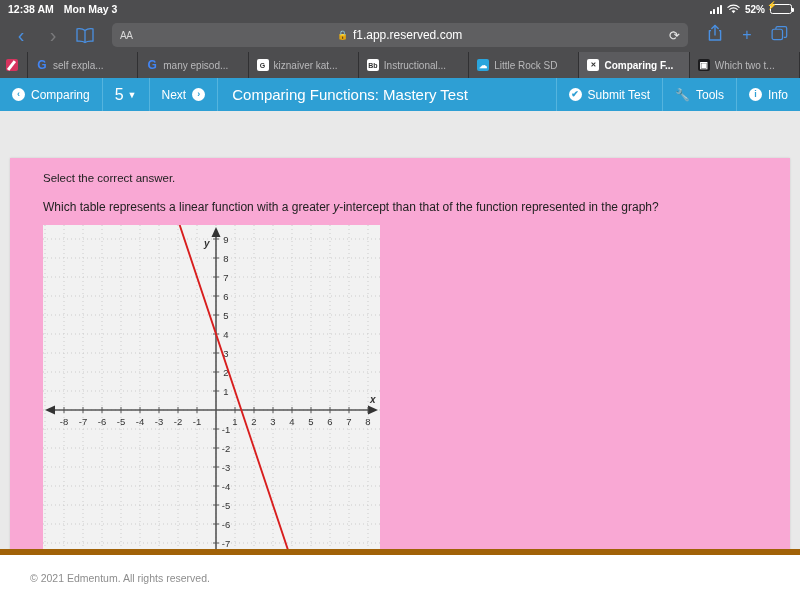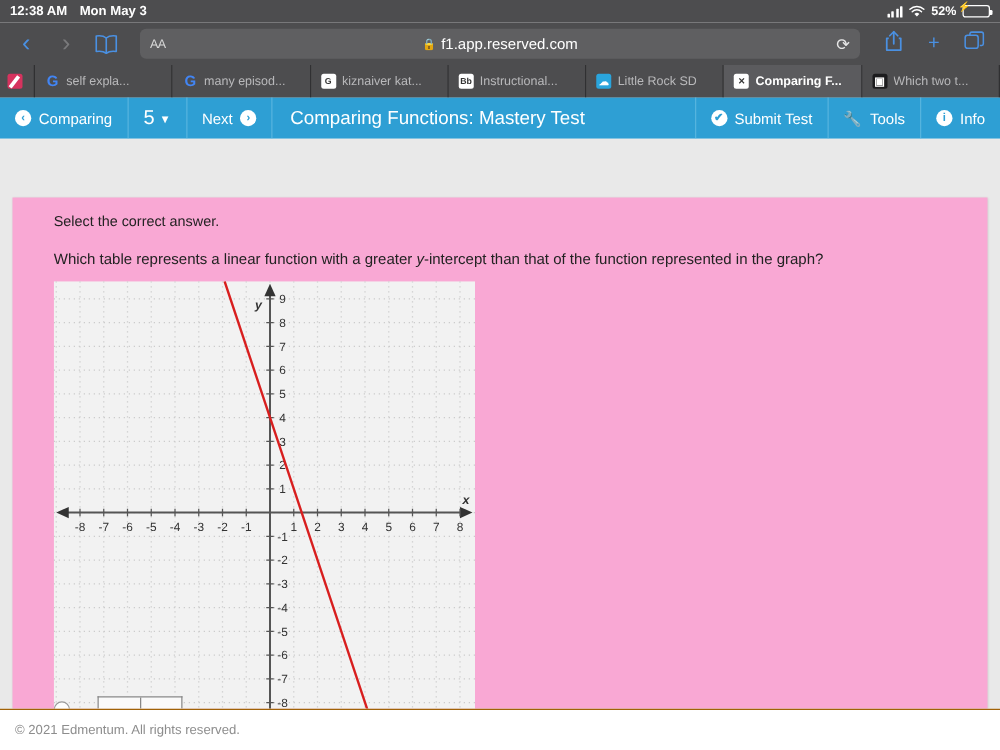--- a/index.html
+++ b/index.html
@@ -155,24 +155,24 @@
     margin-top: 47px;
   }
   .q-intro { font-size: 11.5px; color: #222; padding: 14px 0 0 33px; }
   .q-text { font-size: 12px; color: #222; padding: 16px 0 0 33px; }
   .q-text i { font-style: italic; }
 
   .graph-wrap { position: relative; margin: 11px 0 0 33px; }
 
   
   .footer {
-    position: absolute; left: 0; right: 0; bottom: 0; height: 33px;
-    background: #ffffff; border-top: 1px solid #a16207;
+    position: absolute; left: 0; right: 0; bottom: 0; height: 51px;
+    background: #ffffff; border-top: 6px solid #a16207;
     display: flex; align-items: center;
-    padding-left: 12px;
+    padding-left: 30px;
     font-size: 10.5px; color: #8d8d8d;
   }
   .page-bg { position:absolute; top:111px; left:0; right:0; bottom:0; background:#e9e9e9; }
 
   
   .answer-peek {
     position: absolute; left: 33px; bottom: 0; display: flex; align-items: flex-end; gap: 22px;
   }
   .radio-peek {
     width: 13px; height: 13px; border: 1px solid #999; border-radius: 50%;

